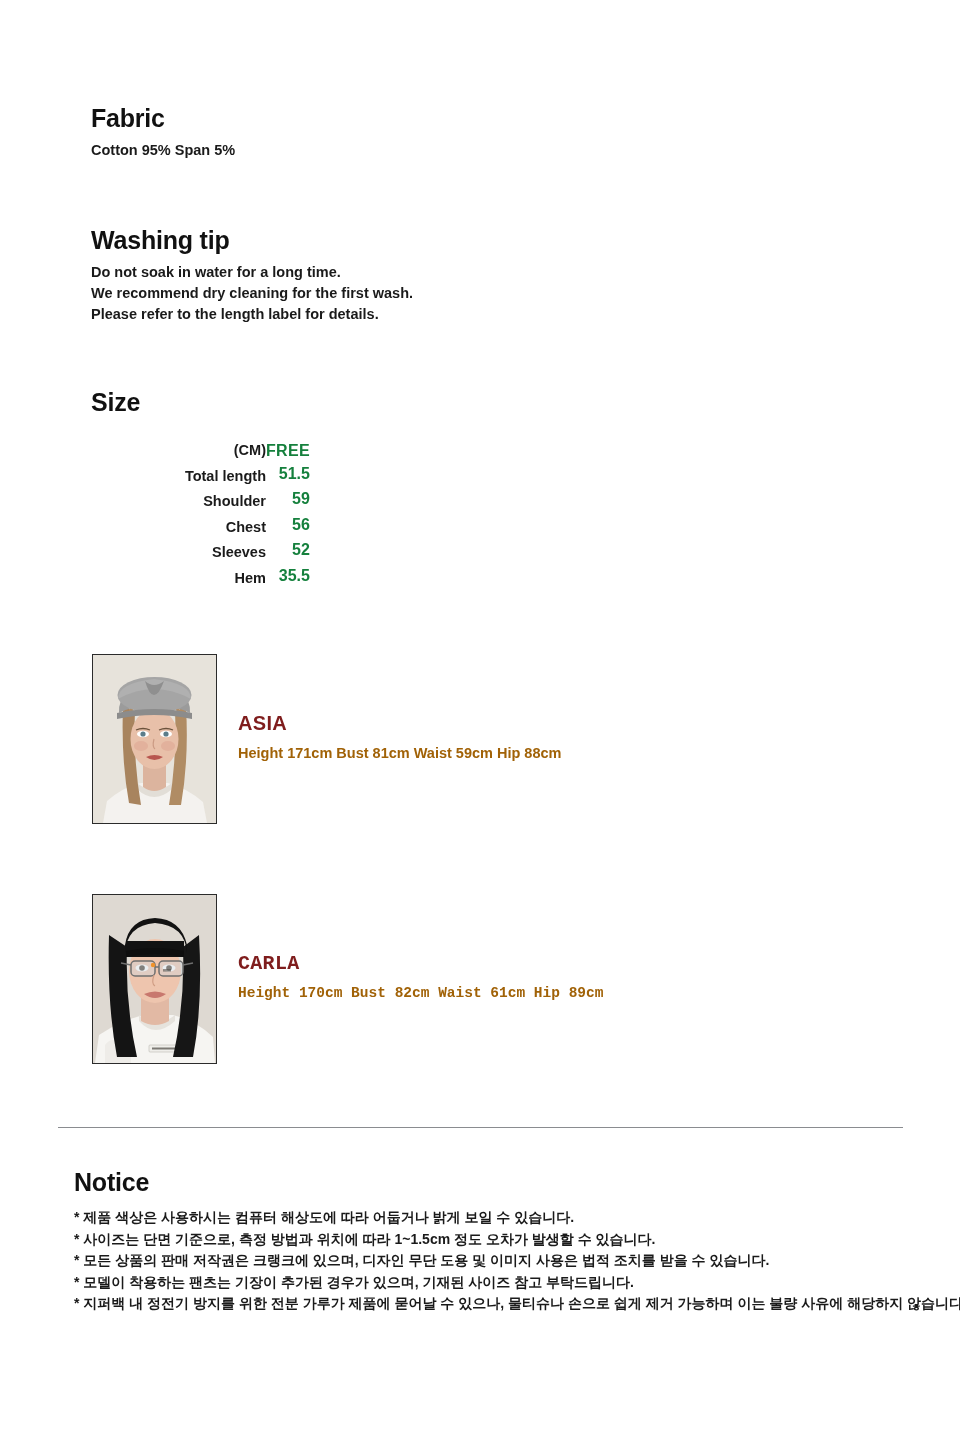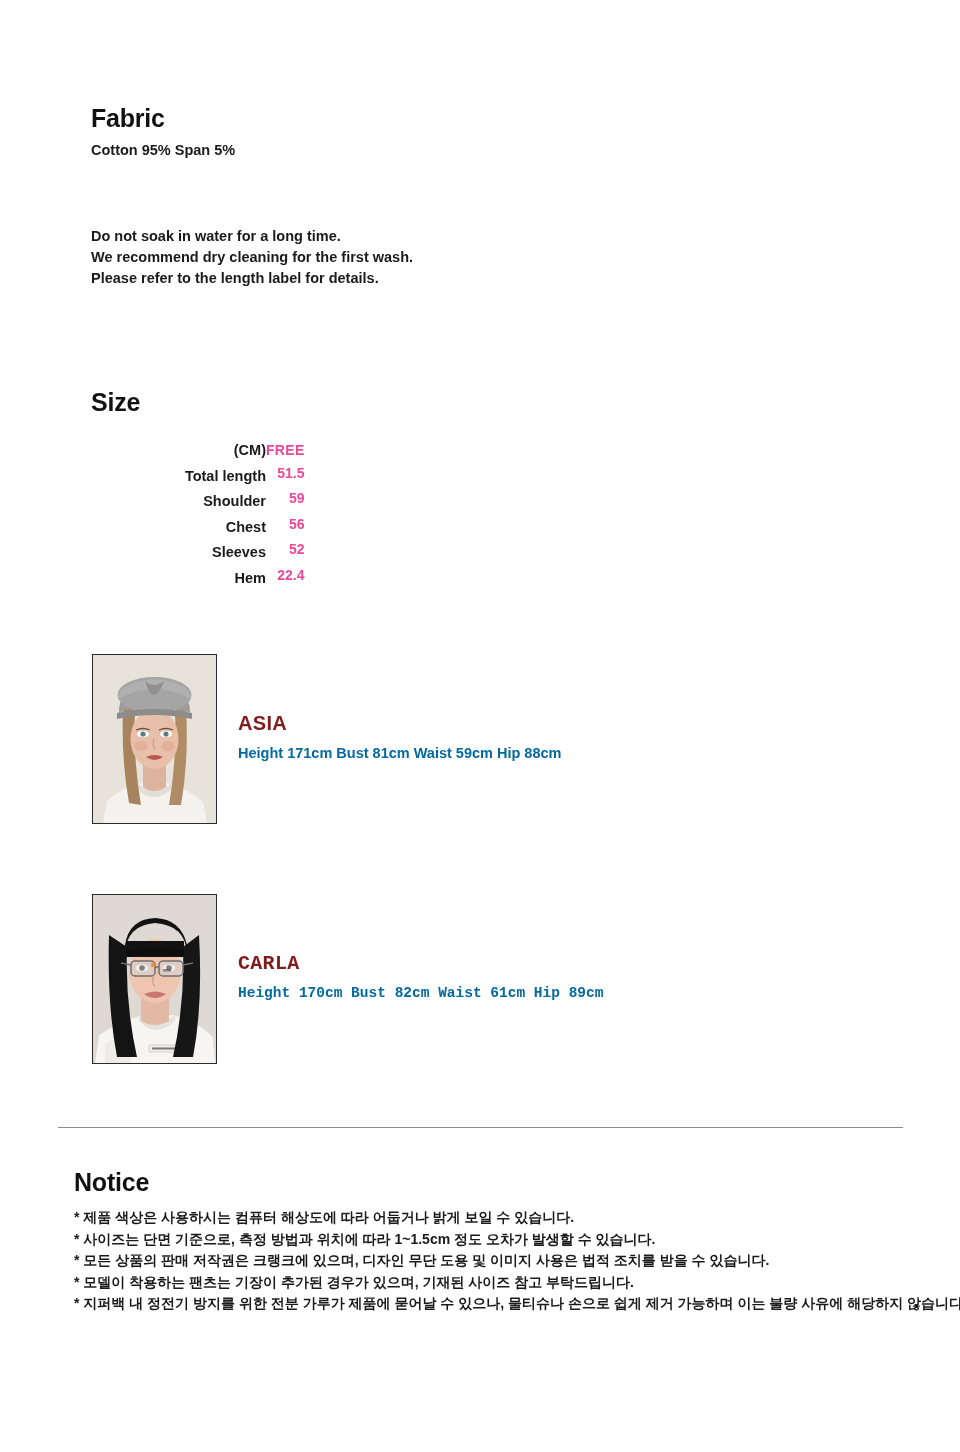--- a/index.html
+++ b/index.html
@@ -50,24 +50,24 @@
   .size-table td { padding: 0; vertical-align: top; text-align: right; }
   .size-label {
     width: 175px;
     font-size: 14.5px;
     font-weight: 600;
     line-height: 25.5px;
     color: #1a1a1a;
     white-space: nowrap;
   }
   .size-value {
-    font-size: 14px;
+    font-size: 16px;
     font-weight: 600;
     line-height: 25.5px;
-    color: #ec4899;
+    color: #15803d;
     white-space: nowrap;
     position: relative;
     top: -3px;
   }
   .size-head .size-label,
   .size-head .size-value {
     font-weight: bold;
     top: 0;
   }
   .size-head .size-value { letter-spacing: 0.3px; }
@@ -100,21 +100,21 @@
     font-size: 20px;
     font-weight: bold;
     letter-spacing: 0.3px;
     color: #7f1d1d;
     margin-bottom: 10px;
     white-space: nowrap;
   }
   .model-measure {
     font-size: 14.5px;
     font-weight: 600;
-    color: #0369a1;
+    color: #a16207;
     white-space: nowrap;
   }
 
   
   #divider {
     position: absolute;
     left: 58px;
     top: 1127px;
     width: 845px;
     height: 0;
@@ -136,20 +136,21 @@
 <body>
 
 <div class="page">
 
   <div id="fabric-section">
     <h2 class="sec-title">Fabric</h2>
     <div class="body-line">Cotton 95%  Span 5%</div>
   </div>
 
   <div id="washing-section">
+    <h2 class="sec-title">Washing tip</h2>
     <div class="body-line">Do not soak in water for a long time.</div>
     <div class="body-line">We recommend dry cleaning for the first wash.</div>
     <div class="body-line">Please refer to the length label for details.</div>
   </div>
 
   <div id="size-section">
     <h2 class="sec-title">Size</h2>
     <table class="size-table">
       <tbody>
         <tr class="size-head">
@@ -167,21 +168,21 @@
         <tr>
           <td class="size-label">Chest</td>
           <td class="size-value">56</td>
         </tr>
         <tr>
           <td class="size-label">Sleeves</td>
           <td class="size-value">52</td>
         </tr>
         <tr>
           <td class="size-label">Hem</td>
-          <td class="size-value">22.4</td>
+          <td class="size-value">35.5</td>
         </tr>
       </tbody>
     </table>
   </div>
 
   <div class="model-block" id="model-asia">
     <div class="model-photo">
       <svg viewBox="0 0 123 168" preserveAspectRatio="xMidYMid slice">
         <rect x="0" y="0" width="123" height="168" fill="#e7e3db"></rect>
 

